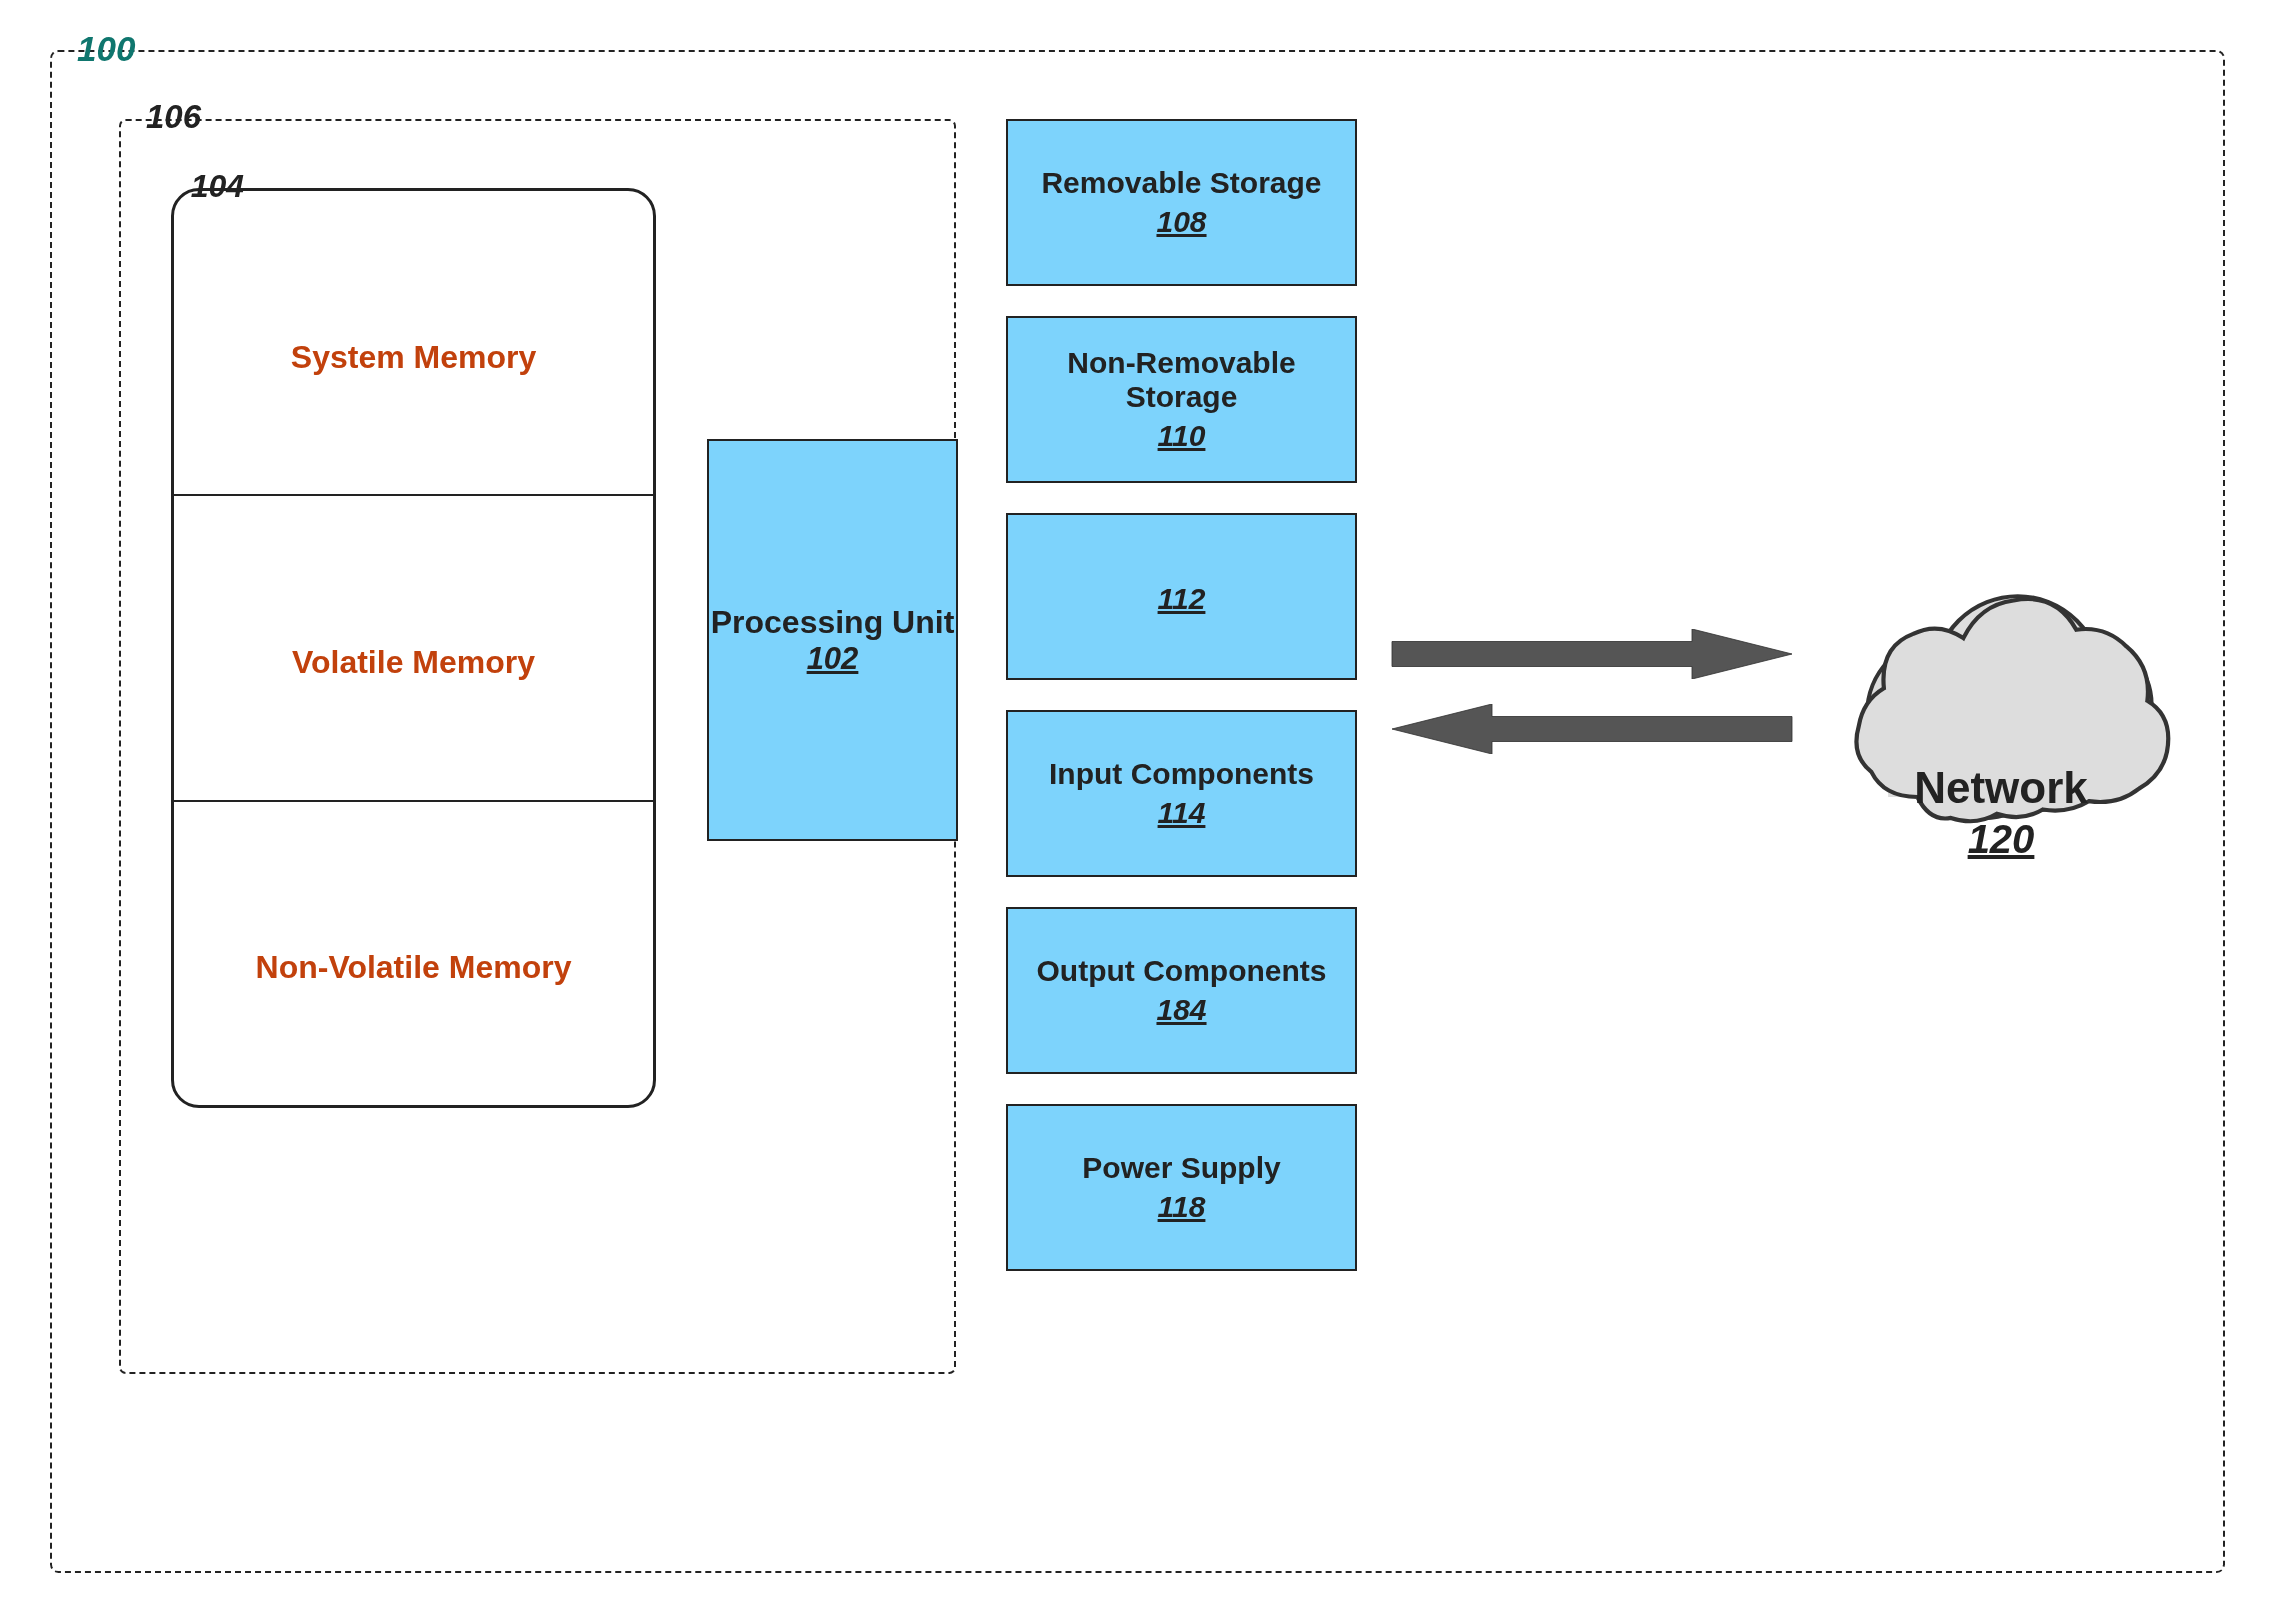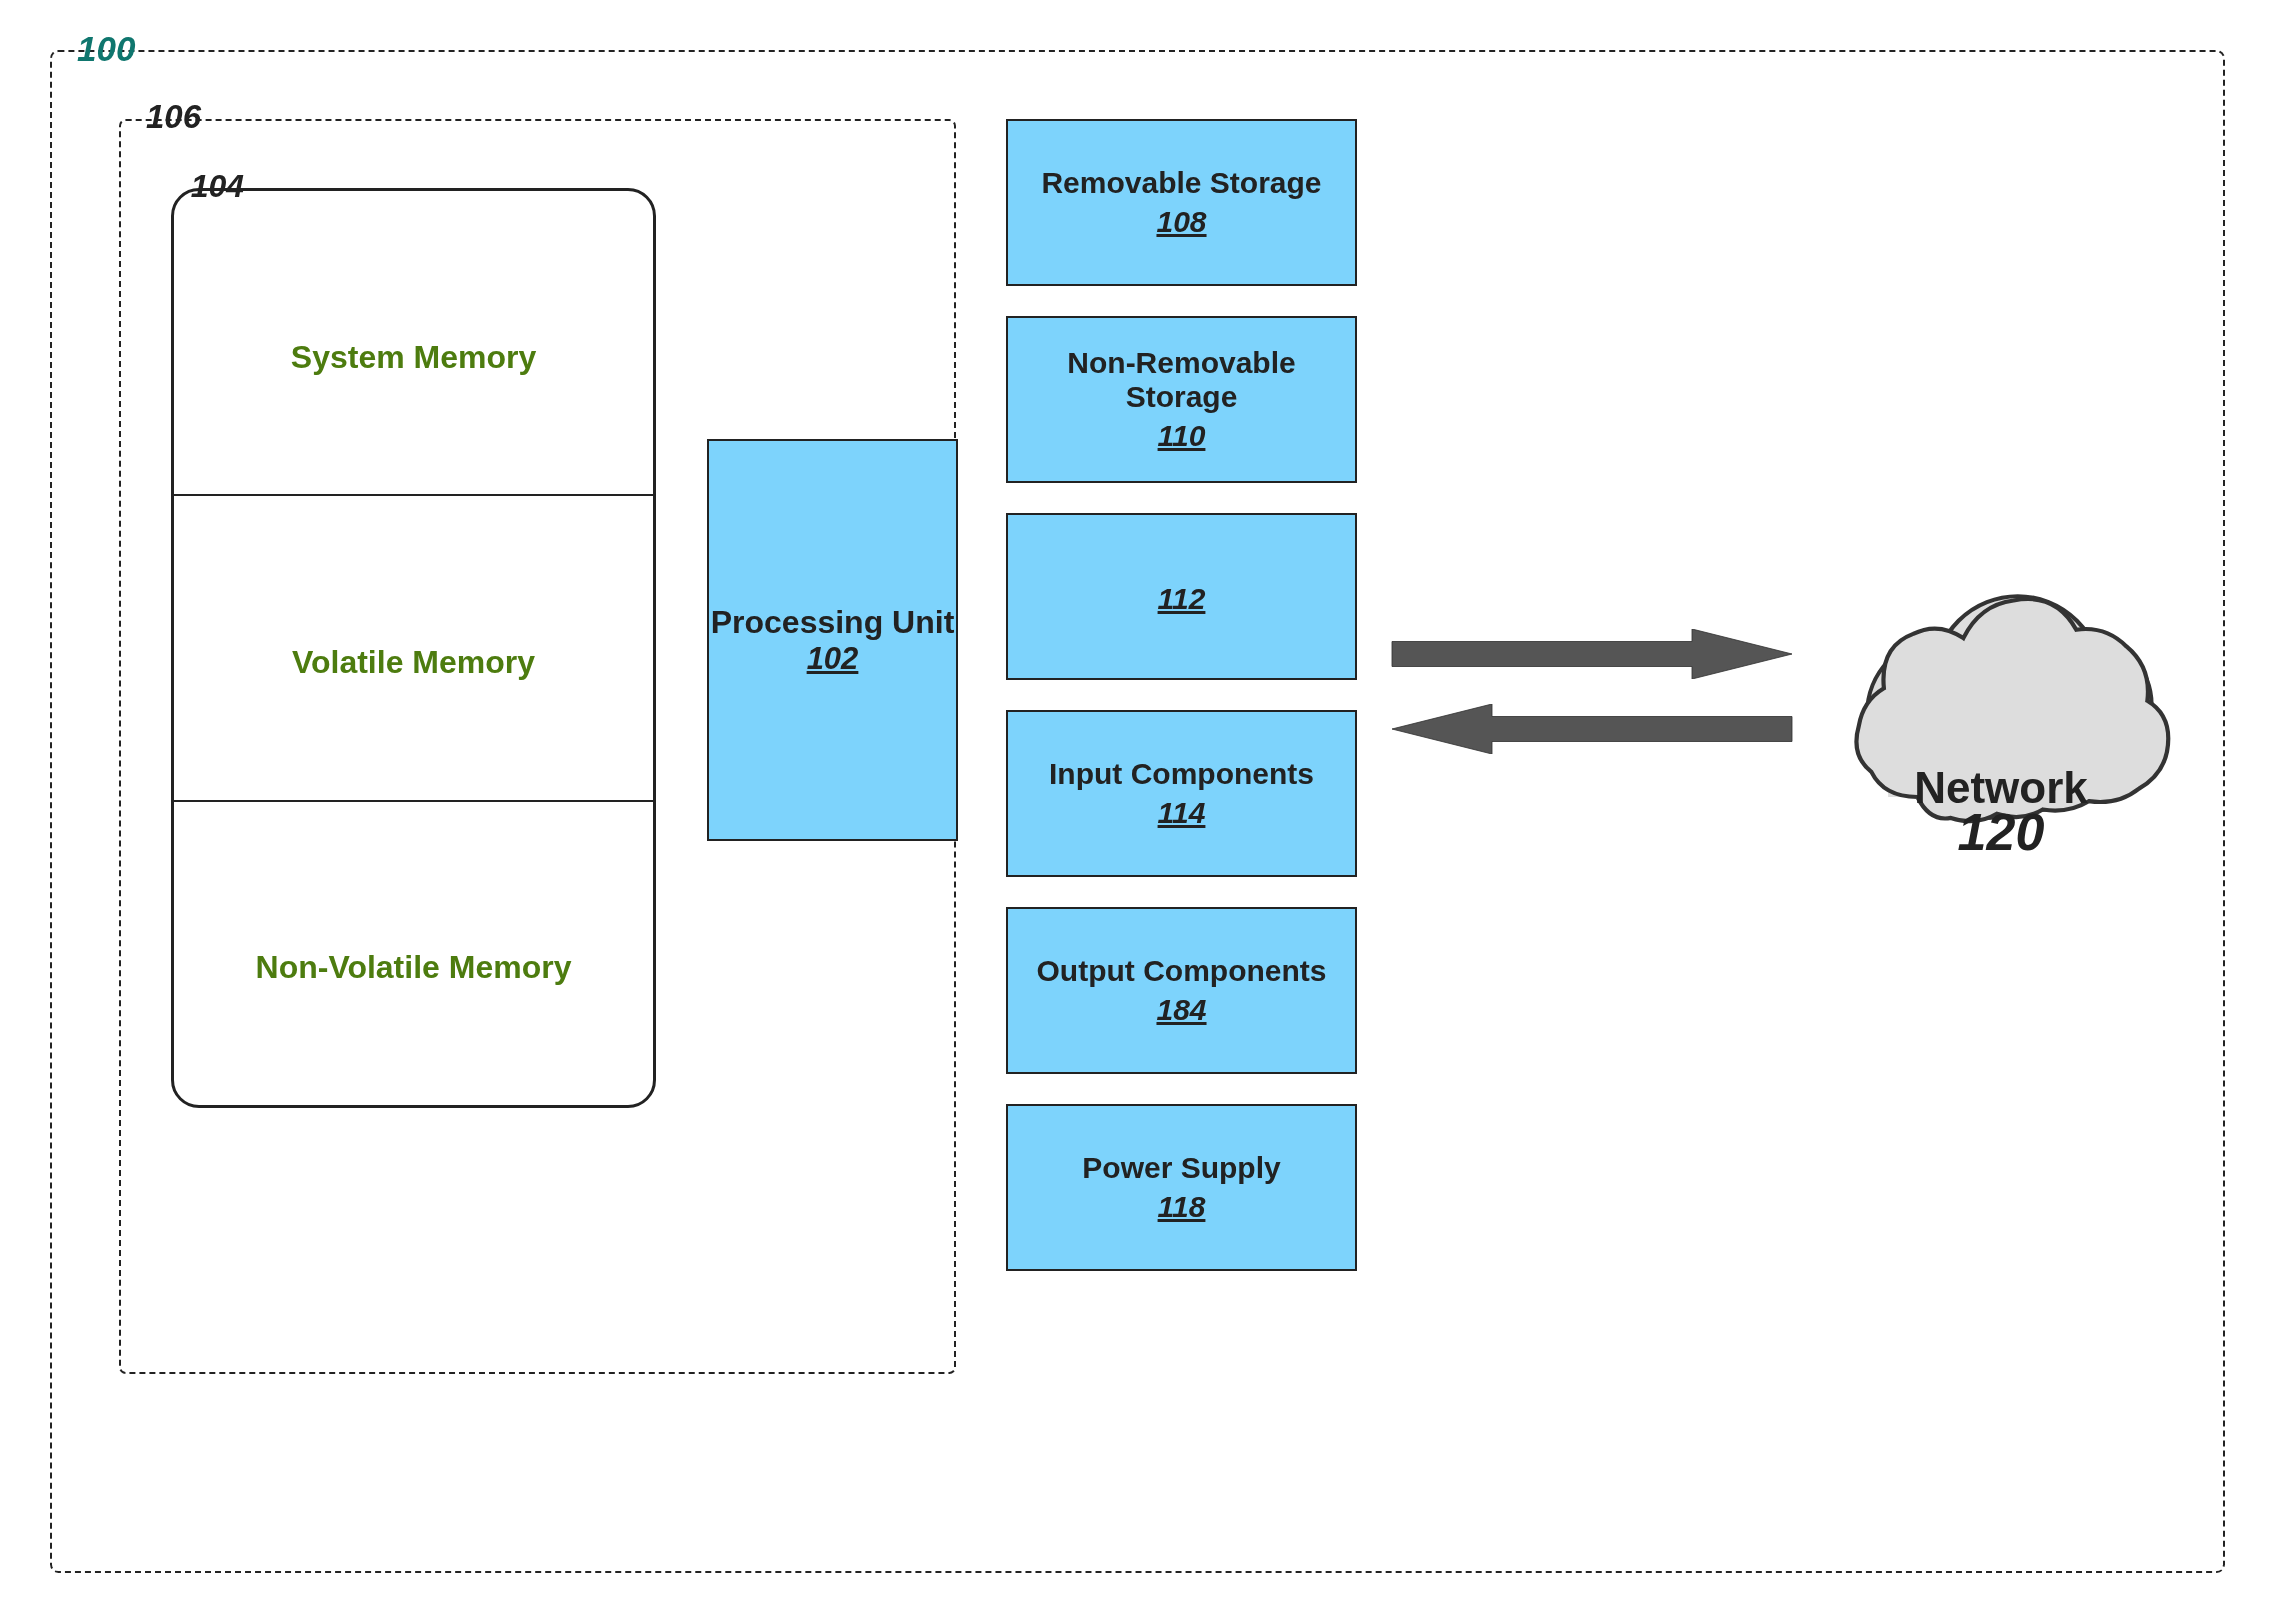--- a/index.html
+++ b/index.html
@@ -80,21 +80,21 @@
       height: 100%;
     }
 
     .memory-row {
       flex: 1;
       display: flex;
       align-items: center;
       justify-content: center;
       font-size: 32px;
       font-weight: bold;
-      color: #4d7c0f;
+      color: #c2410c;
       border-bottom: 2.5px solid #222;
       text-align: center;
       padding: 16.7px;
       margin-top: 29px;
     }
 
     .memory-row:last-child {
       border-bottom: none;
     }
 
@@ -216,24 +216,25 @@
       color: #222;
       text-align: center;
       position: absolute;
       bottom: 67px;
       left: 50%;
       transform: translateX(-50%);
       white-space: nowrap;
     }
 
     .network-cloud .cloud-number {
-      font-size: 52px;
-      font-style: italic;
-      font-weight: bold;
-      color: #222;
+      font-size: 40px;
+      font-style: italic;
+      font-weight: bold;
+      color: #222;
+      text-decoration: underline;
       position: absolute;
       bottom: 18.4px;
       left: 50%;
       transform: translateX(-50%);
     }
   </style>
 </head>
 <body>
 
 <div class="diagram-container">

